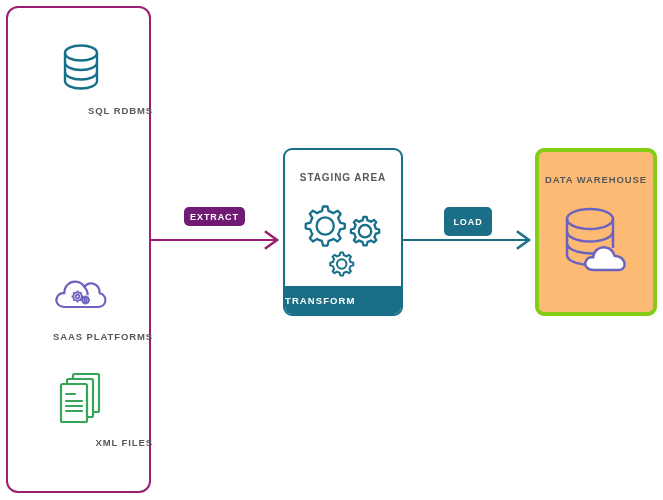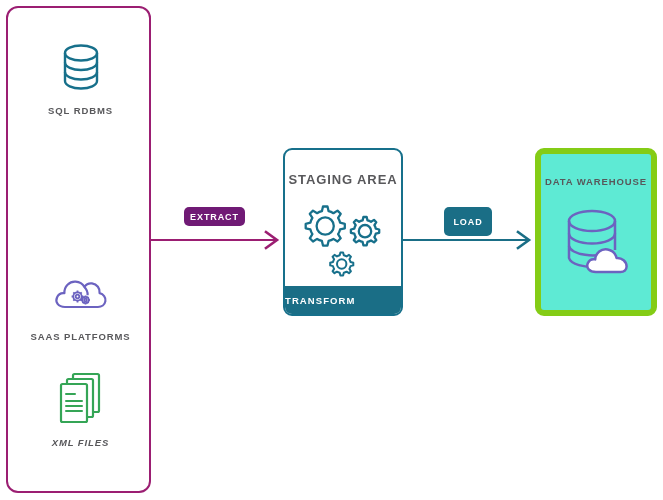--- a/index.html
+++ b/index.html
@@ -46,38 +46,39 @@
     align-items: center;
     justify-content: center;
   }
   .source-label {
     margin-top: 9px;
     font-size: 9.5px;
     font-weight: bold;
     letter-spacing: 0.9px;
     color: #58585B;
     white-space: nowrap;
+    text-align: right;
   }
 
   
   #staging-area {
     left: 283px;
     top: 148px;
     width: 120px;
     height: 168px;
     box-sizing: border-box;
     border: 2px solid #17708B;
     border-radius: 9px;
     background: #ffffff;
     overflow: hidden;
   }
   #staging-title {
     margin-top: 22px;
     text-align: center;
-    font-size: 13px;
+    font-size: 10px;
     font-weight: bold;
     letter-spacing: 0.9px;
     color: #58585B;
     white-space: nowrap;
   }
   #staging-gears {
     position: absolute;
     left: 0; top: 48px;
     width: 116px;
     display: flex;
@@ -102,23 +103,23 @@
     white-space: nowrap;
   }
 
   
   #data-warehouse {
     left: 535px;
     top: 148px;
     width: 122px;
     height: 168px;
     box-sizing: border-box;
-    border: 6px solid #84cc16;
+    border: 4px solid #84cc16;
     border-radius: 9px;
-    background: #5eead4;
+    background: #fdba74;
   }
   #warehouse-title {
     margin-top: 22px;
     text-align: center;
     font-size: 9.5px;
     font-weight: bold;
     letter-spacing: 0.9px;
     color: #58585B;
     white-space: nowrap;
   }
@@ -213,21 +214,21 @@
           <path d="M33.5 26.6 V28 M33.5 34 V35.4 M29.1 31 H30.5
                    M36.5 31 H37.9 M30.5 28 L31.4 28.9
                    M35.6 33.1 L36.5 34 M36.5 28 L35.6 28.9
                    M31.4 33.1 L30.5 34"></path>
         </g>
       </svg>
     </div>
     <div class="source-label">SAAS PLATFORMS</div>
   </div>
 
-  <div class="source-item" style="top:362px;font-style:italic;">
+  <div class="source-item" style="top:362px;">
     <div class="source-icon">
       <svg width="52" height="58" viewBox="0 0 52 58" xmlns="http://www.w3.org/2000/svg">
         <g fill="#ffffff" stroke="#35A556" stroke-width="2.2" stroke-linejoin="round">
           <rect x="18" y="4" width="26" height="38" rx="1.5"></rect>
           <rect x="12" y="9" width="26" height="38" rx="1.5"></rect>
           <rect x="6" y="14" width="26" height="38" rx="1.5"></rect>
         </g>
         <g stroke="#35A556" stroke-width="2" stroke-linecap="round">
           <line x1="11" y1="24" x2="20" y2="24"></line>
           <line x1="11" y1="31" x2="27" y2="31"></line>

